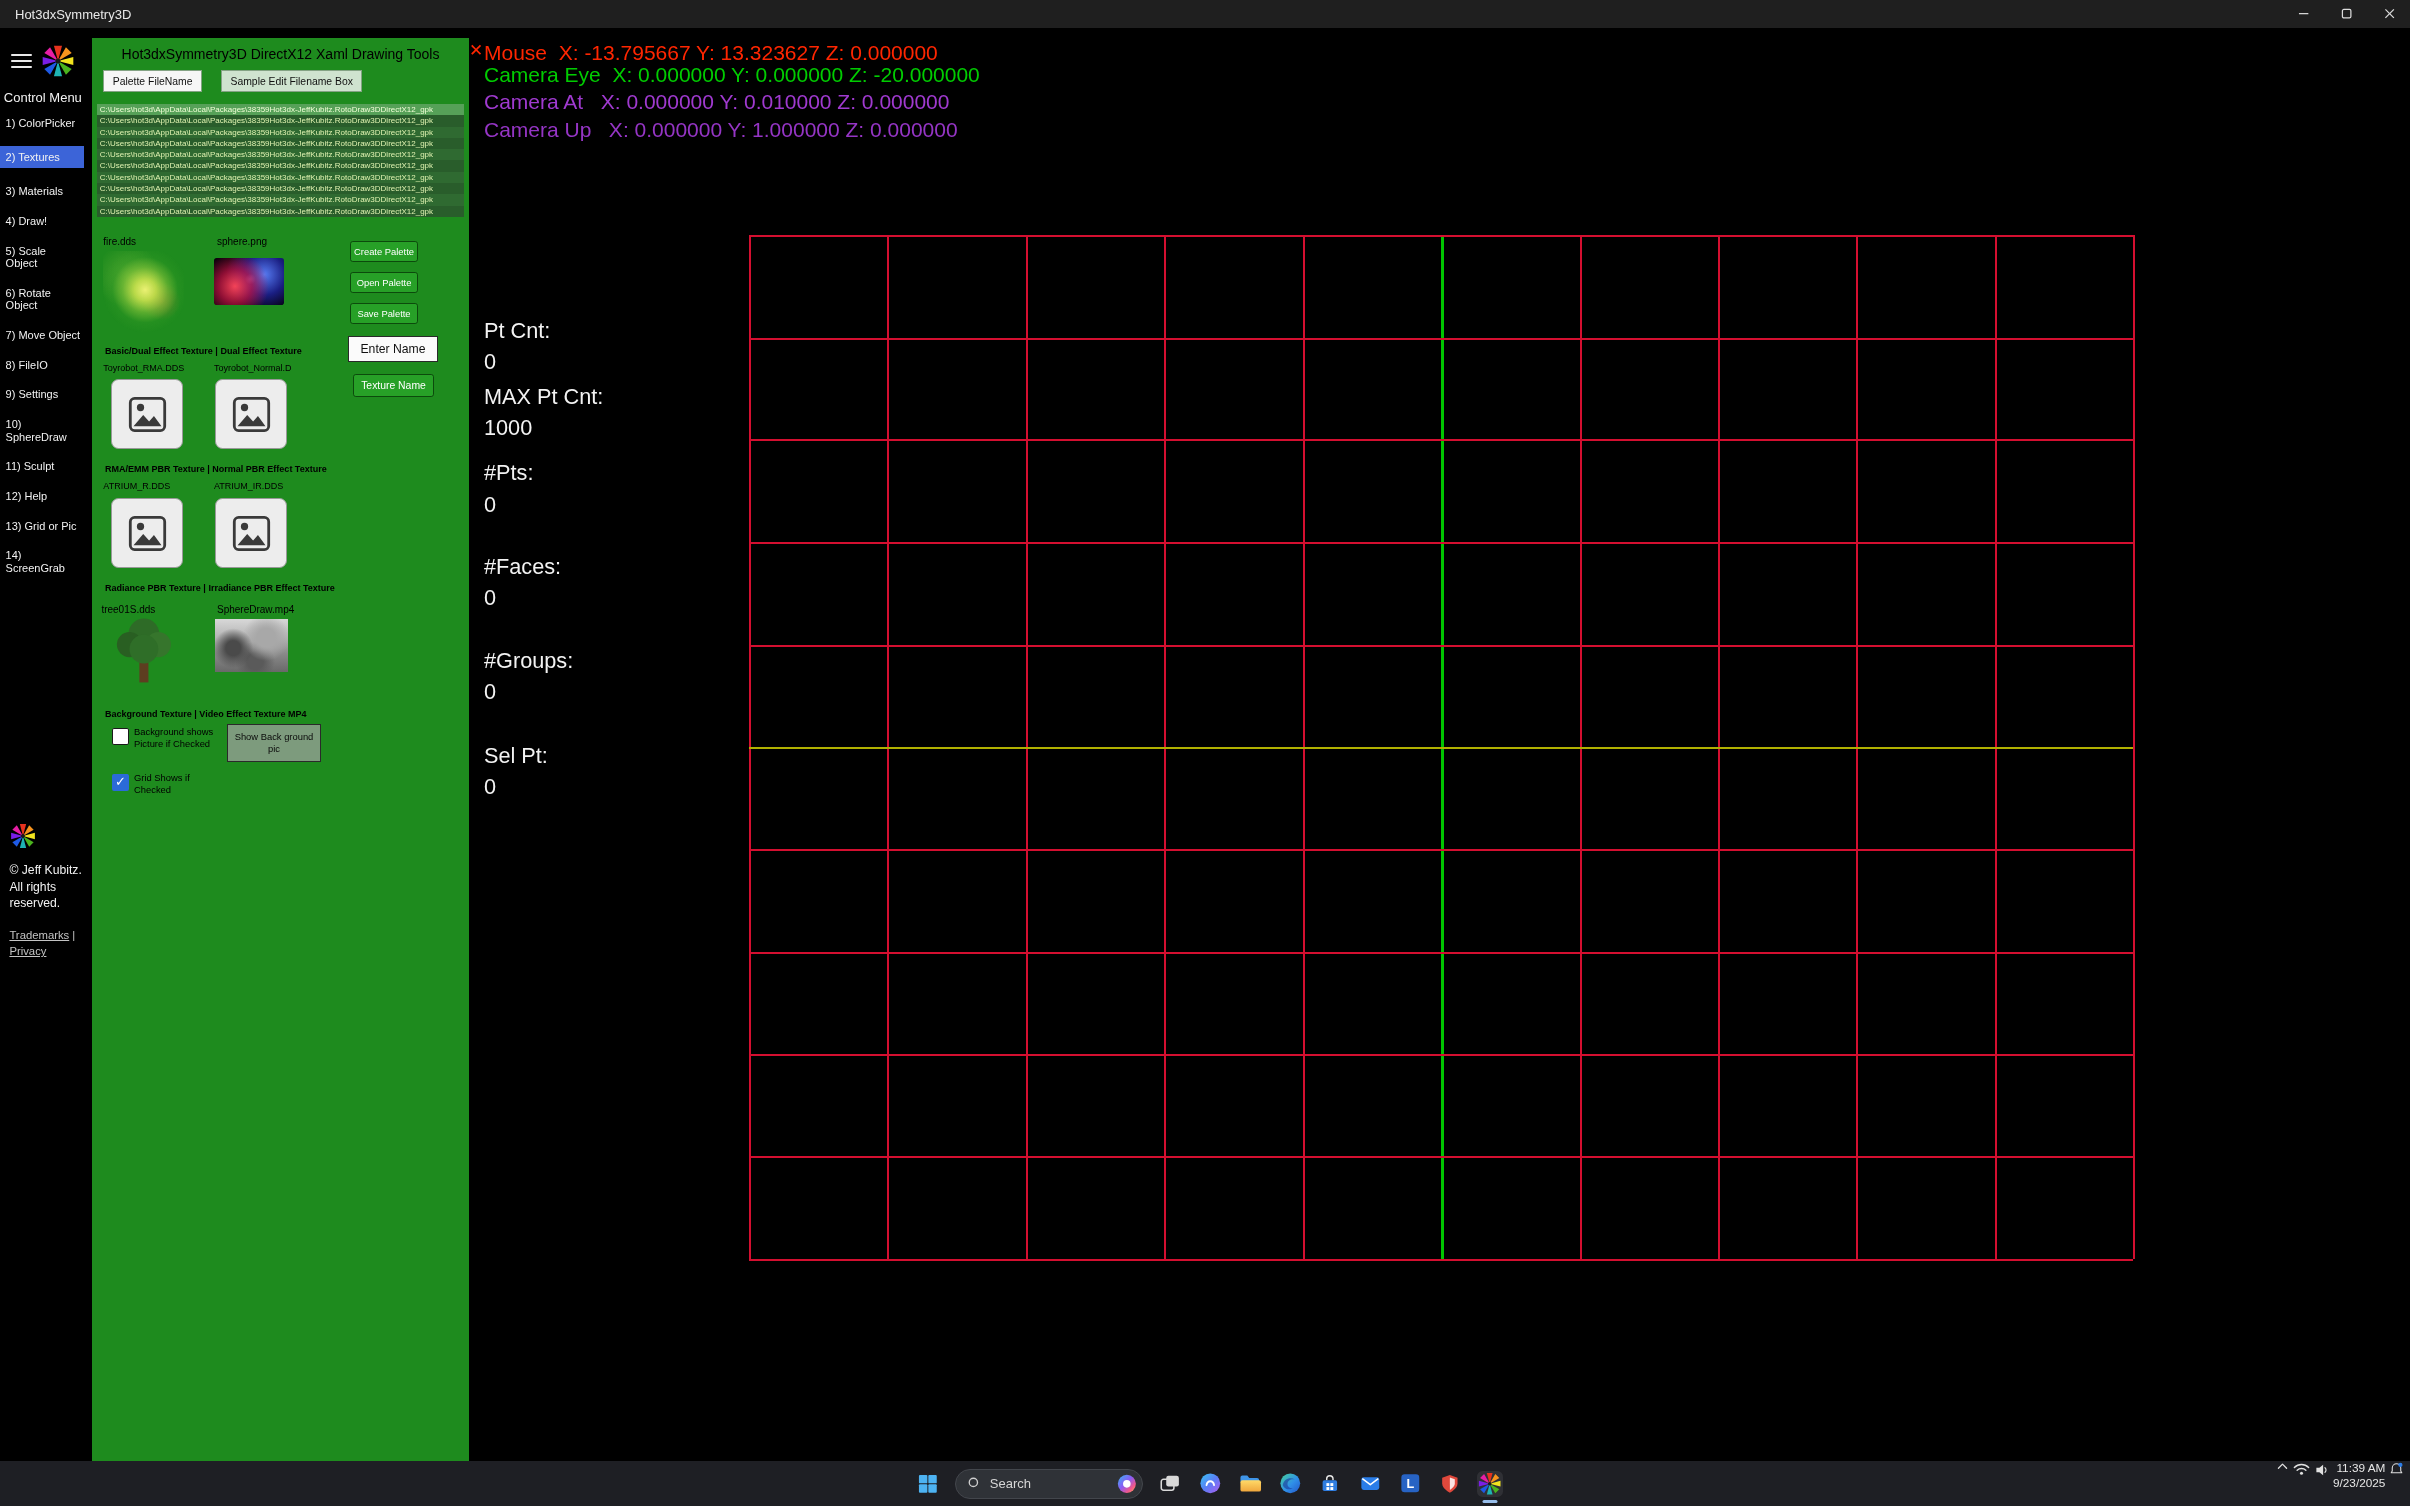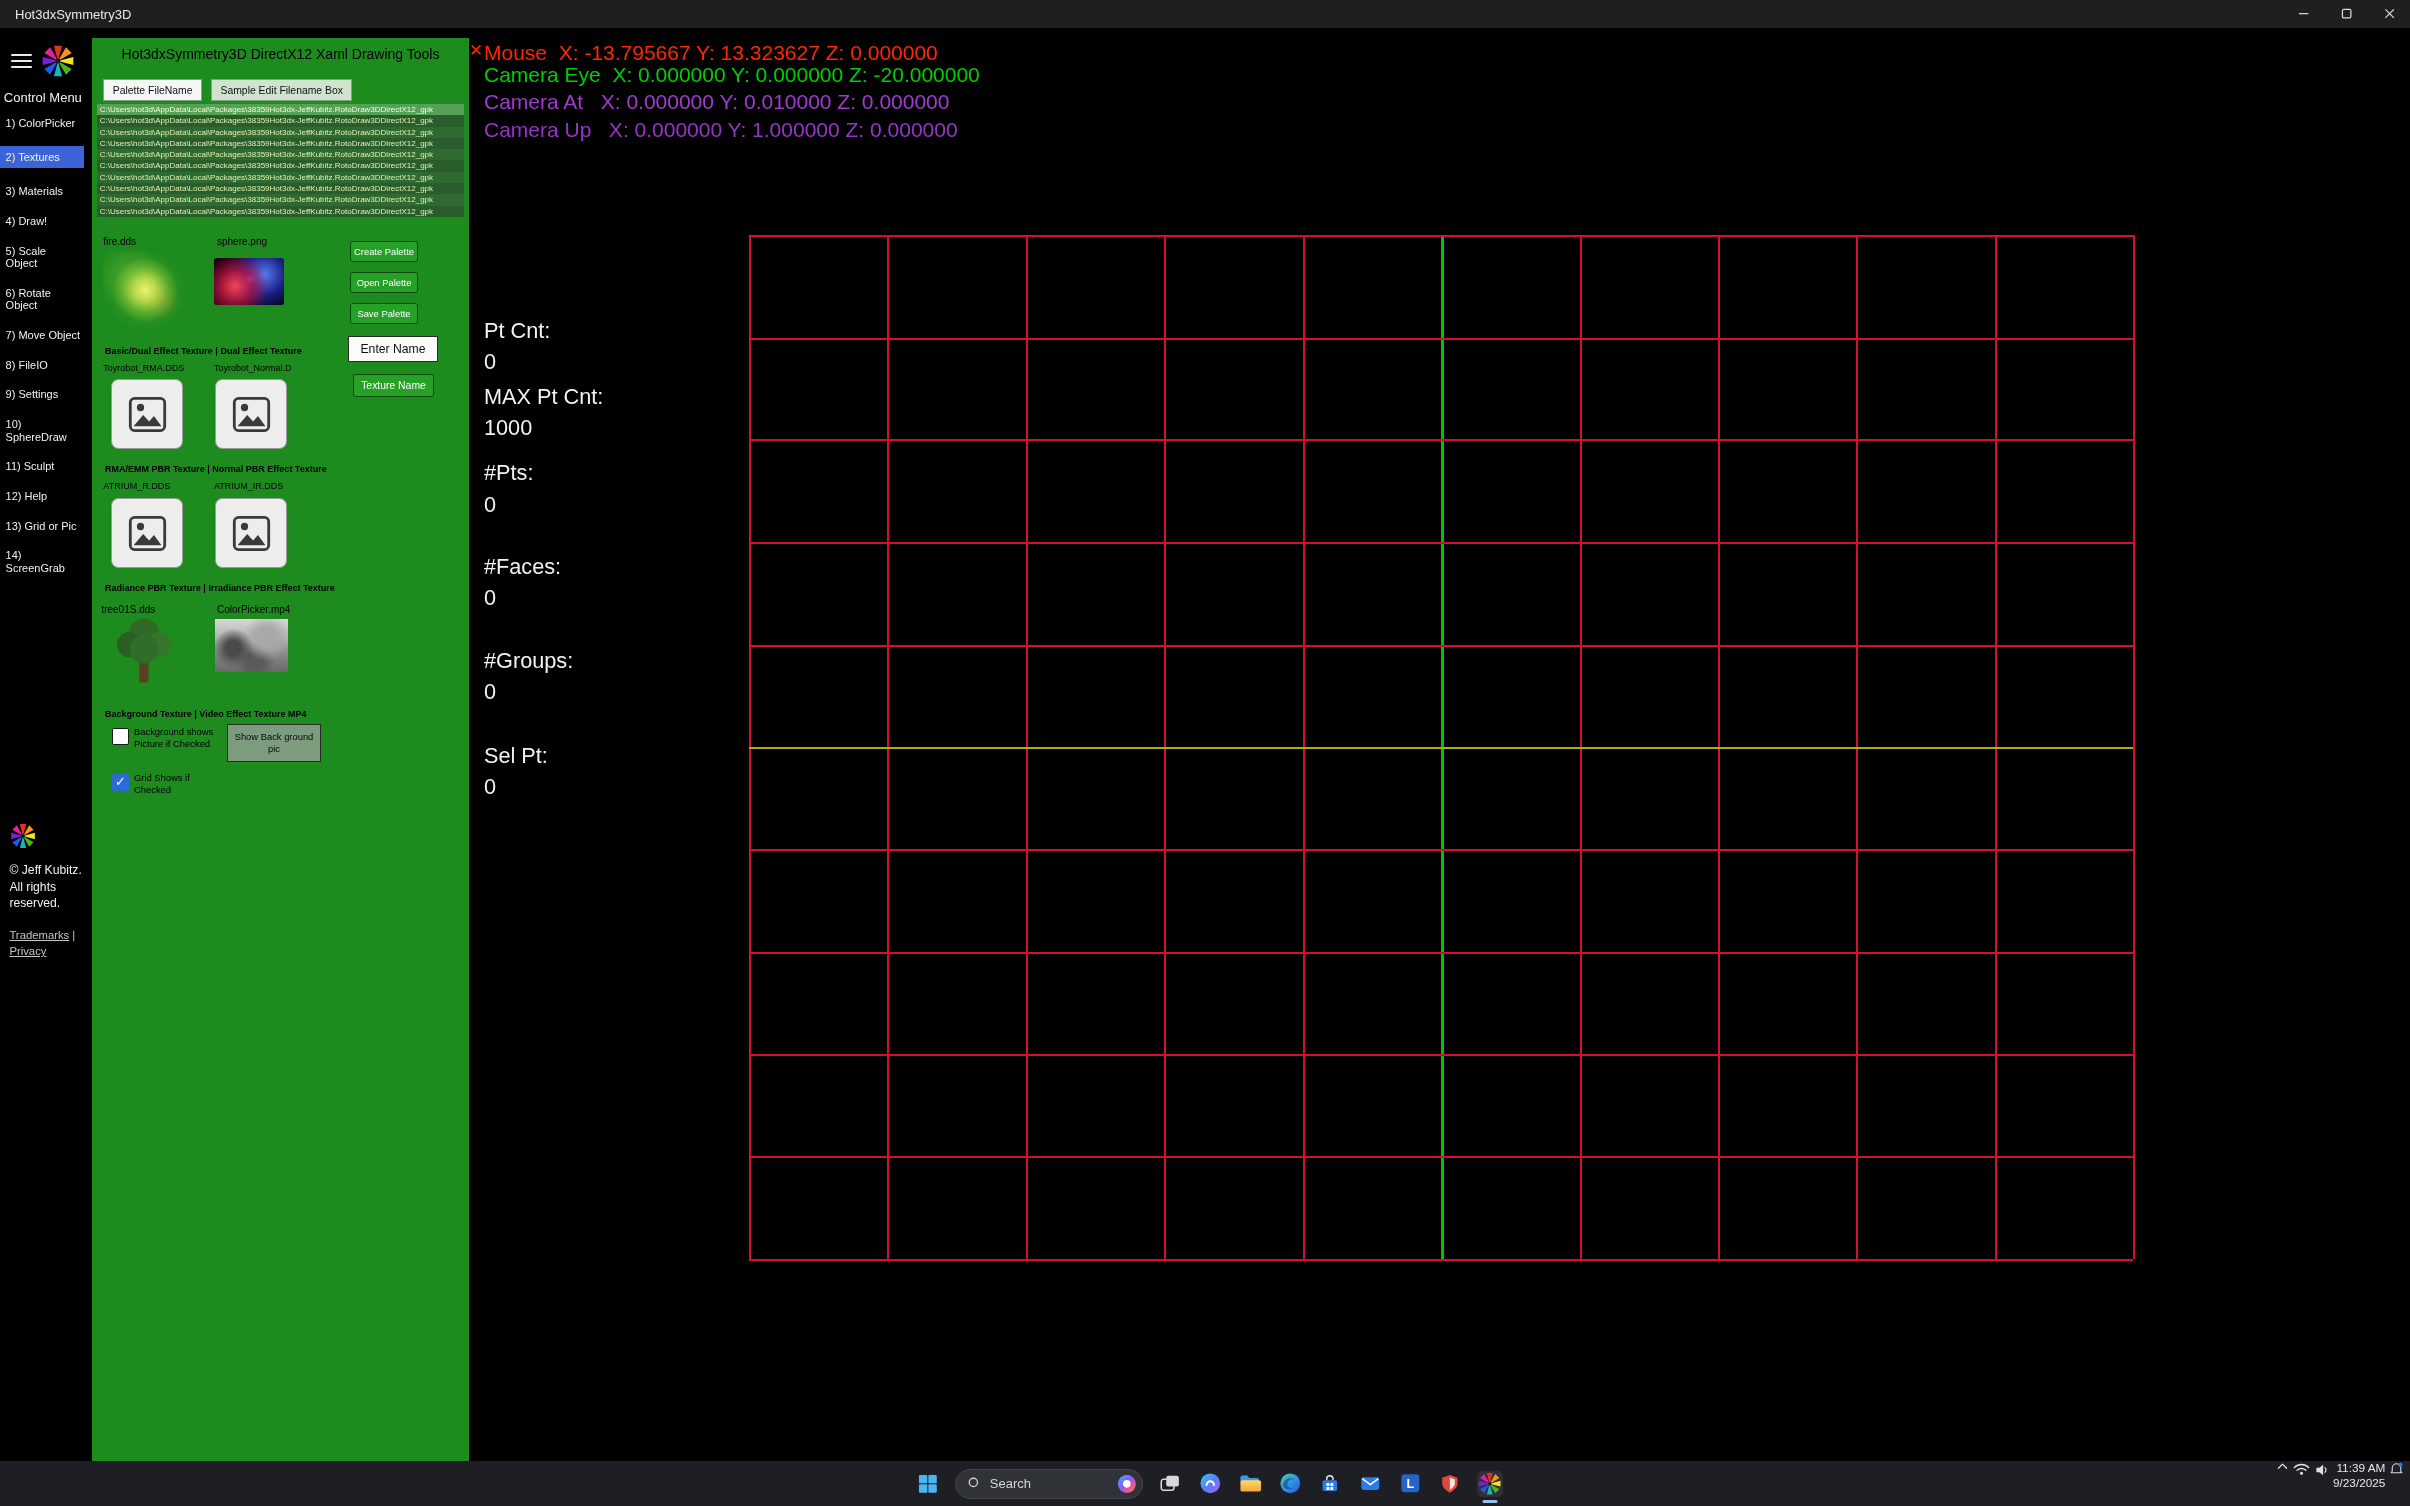--- a/index.html
+++ b/index.html
@@ -19,21 +19,21 @@
   .menu-item{font-size:11px;line-height:1.15;margin-bottom:17px;padding:0 3.8px 0 5.6px;width:84px;word-wrap:break-word}
   .menu-item.selected{padding-top:4.7px;padding-bottom:4.7px}
   .sb-footer{position:absolute;top:794px;left:9.4px;width:81px}
   .sb-copy{font-size:12.2px;line-height:1.35;margin-top:9.4px}
   .sb-links{font-size:11.3px;margin-top:15px;color:#c4c4c4;line-height:1.45;width:75px}
   .sb-links a{color:#c4c4c4;text-decoration:underline;cursor:pointer}
 
   
   #panel{position:absolute;left:92px;top:38px;width:377px;bottom:45px;background:#1e8b1e;z-index:4}
   .p-header{position:absolute;top:7.5px;width:100%;text-align:center;font-size:14px;color:#000;white-space:nowrap}
-  .tabs{position:absolute;top:41px;left:11.3px;display:flex;gap:9px}
+  .tabs{position:absolute;top:32px;left:11.3px;display:flex;gap:19px}
   .tab{font-size:10.4px;padding:4.7px 8.5px;color:#111;background:#cfe3cf;border:0.9px solid #84a384;cursor:pointer;white-space:nowrap}
   .tab.active{background:#f6f6f6}
   #filelist{position:absolute;top:66px;left:4.7px;width:367px;height:113px;background:#47624a;overflow:hidden}
   .file-row{height:11.3px;line-height:11.3px;font-size:8px;white-space:nowrap;overflow:hidden;color:#dff2b0;background:#2f6a31;padding-left:3px}
   .file-row:nth-child(even){background:#295d2b}
   .file-row:first-child{background:#56a158;color:#f2ffd8}
   .lbl{position:absolute;font-size:10px;color:#000;white-space:nowrap}
   .lbl.small{font-size:9px}
   .cap{position:absolute;left:13px;font-size:9px;font-weight:bold;color:#000;white-space:nowrap}
   .thumb{position:absolute;border-radius:2.8px}
@@ -248,21 +248,21 @@
       </svg>
     </div>
   <div class="ph" style="left:123px;top:460px">
       <svg width="43" height="43" viewBox="0 0 40 40">
         <use href="#imgicon"></use>
       </svg>
     </div>
 
   <div class="cap" style="top:545px">Radiance PBR Texture | Irradiance PBR Effect Texture</div>
   <div class="lbl" style="left:9.4px;top:566px">tree01S.dds</div>
-  <div class="lbl" style="left:125px;top:566px">ColorPicker.mp4</div>
+  <div class="lbl" style="left:125px;top:566px">SphereDraw.mp4</div>
   <svg class="treethumb" viewBox="0 0 40 40">
       <use href="#treeicon"></use>
     </svg>
   <div class="videothumb"></div>
 
   <div class="cap" style="top:671px">Background Texture | Video Effect Texture MP4</div>
   <span class="cb" style="left:20px;top:690px"></span>
   <div class="cblabel" style="left:42px;top:688px">Background shows Picture if Checked</div>
   <button class="showbg">Show Back ground pic</button>
   <span class="cb checked" style="left: 20px; top: 736px; background: rgb(43, 107, 216);"></span>

